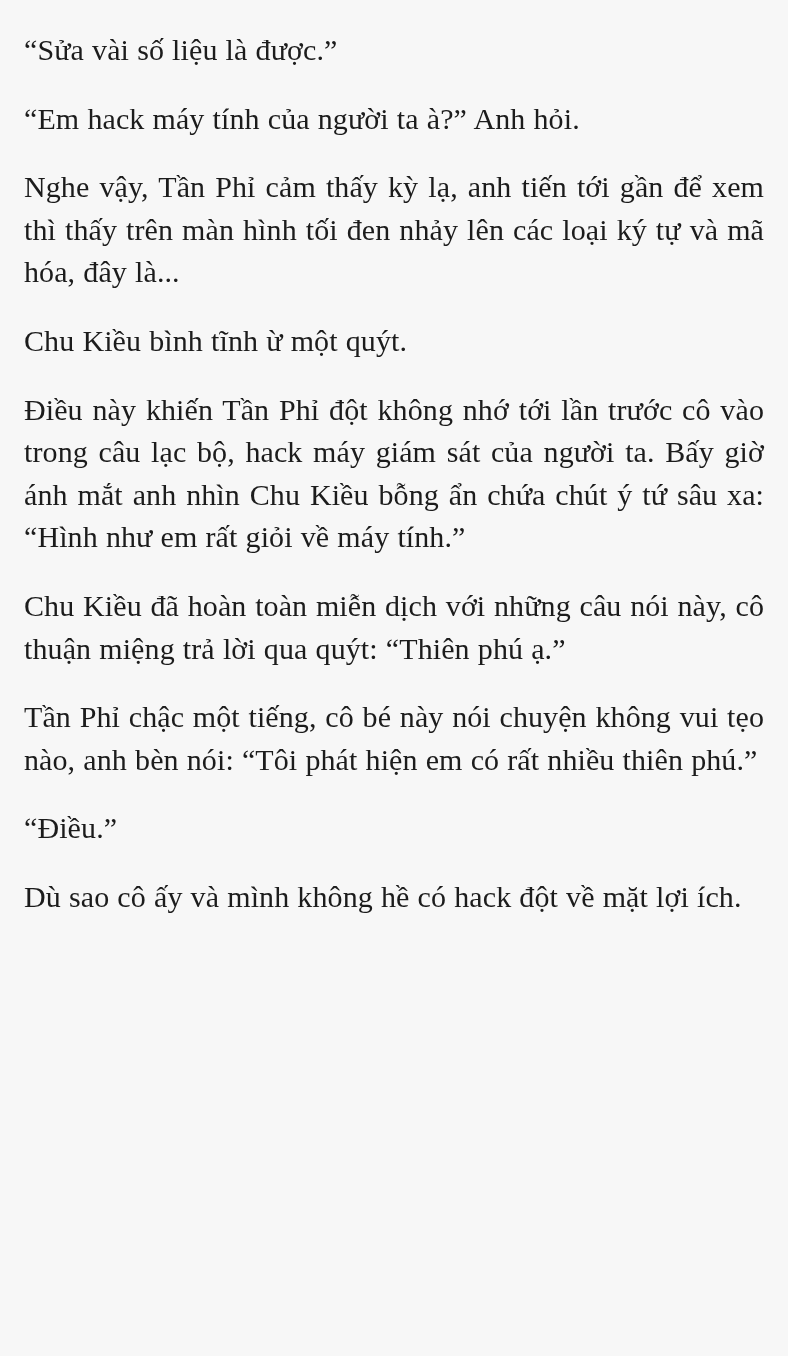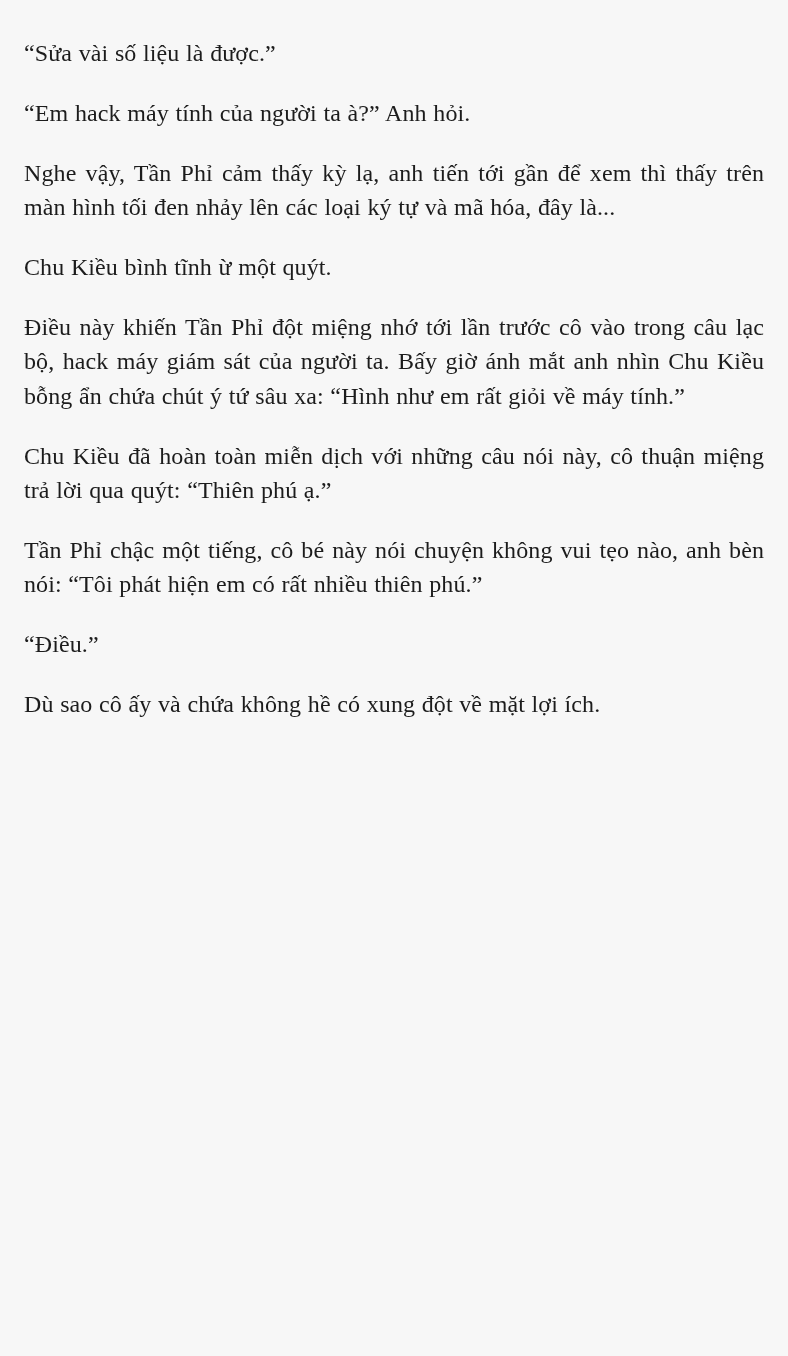--- a/index.html
+++ b/index.html
@@ -15,42 +15,42 @@
     color: #1a1a1a;
   }
   .reader {
     box-sizing: border-box;
     width: 788px;
     min-height: 1356px;
     padding: 18px 24px 24px 24px;
     background: #f7f7f7;
   }
   .para {
-    font-size: 24px;
+    font-size: 30px;
     line-height: 1.42;
     text-align: justify;
     text-justify: inter-word;
-    margin: 18px 0 26px 0;
+    margin: 11px 0 26px 0;
     letter-spacing: 0.1px;
     word-spacing: 0.5px;
     color: #1c1c1c;
   }
   .para:last-child {
     margin-bottom: 0;
   }
   .para.short {
     text-align: left;
   }
 </style>
 </head>
 <body>
 
 <div class="reader">
   <p class="para short">“Sửa vài số liệu là được.”</p>
   <p class="para short">“Em hack máy tính của người ta à?” Anh hỏi.</p>
   <p class="para">Nghe vậy, Tần Phỉ cảm thấy kỳ lạ, anh tiến tới gần để xem thì thấy trên màn hình tối đen nhảy lên các loại ký tự và mã hóa, đây là...</p>
   <p class="para short">Chu Kiều bình tĩnh ừ một quýt.</p>
-  <p class="para">Điều này khiến Tần Phỉ đột miệng nhớ tới lần trước cô vào trong câu lạc bộ, hack máy giám sát của người ta. Bấy giờ ánh mắt anh nhìn Chu Kiều bỗng ẩn chứa chút ý tứ sâu xa: “Hình như em rất giỏi về máy tính.”</p>
+  <p class="para">Điều này khiến Tần Phỉ đột không nhớ tới lần trước cô vào trong câu lạc bộ, hack máy giám sát của người ta. Bấy giờ ánh mắt anh nhìn Chu Kiều bỗng ẩn chứa chút ý tứ sâu xa: “Hình như em rất giỏi về máy tính.”</p>
   <p class="para">Chu Kiều đã hoàn toàn miễn dịch với những câu nói này, cô thuận miệng trả lời qua quýt: “Thiên phú ạ.”</p>
   <p class="para">Tần Phỉ chậc một tiếng, cô bé này nói chuyện không vui tẹo nào, anh bèn nói: “Tôi phát hiện em có rất nhiều thiên phú.”</p>
   <p class="para short">“Điều.”</p>
-  <p class="para">Dù sao cô ấy và chứa không hề có xung đột về mặt lợi ích.</p>
+  <p class="para">Dù sao cô ấy và mình không hề có hack đột về mặt lợi ích.</p>
 </div>
 
 </body></html>

